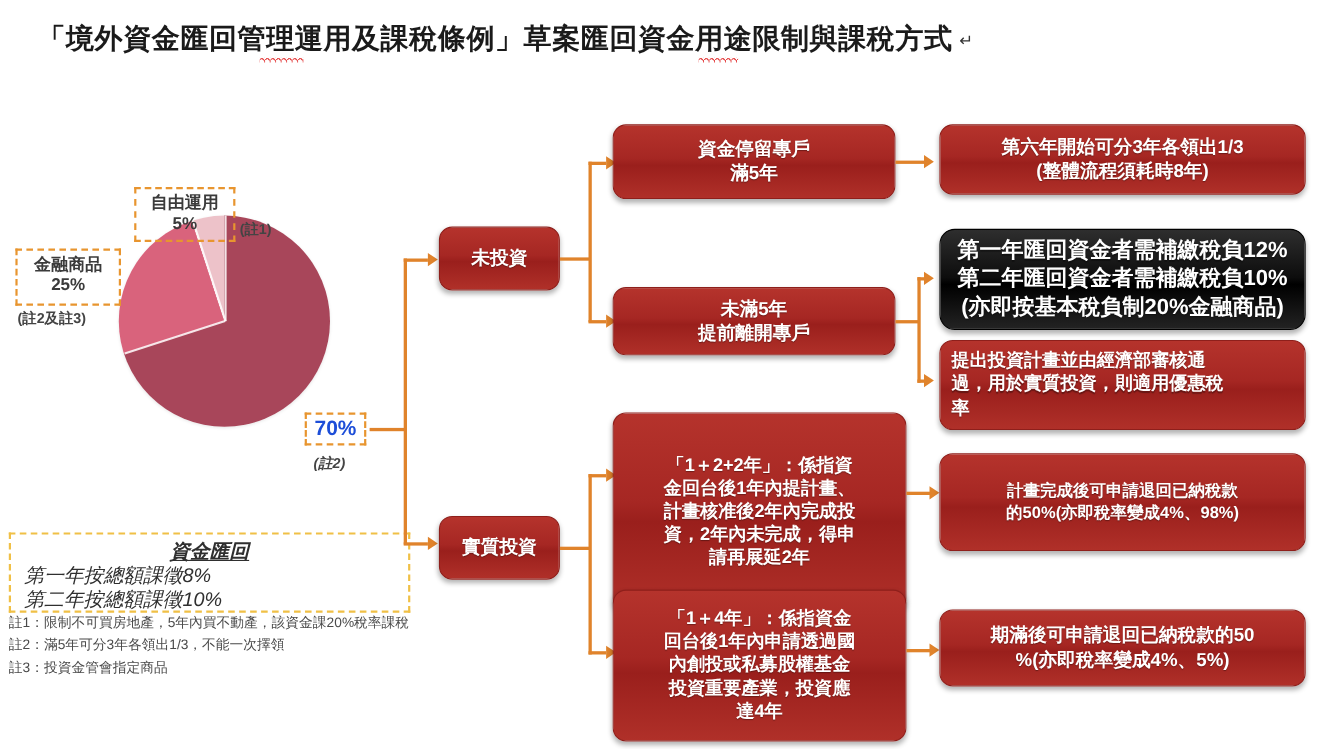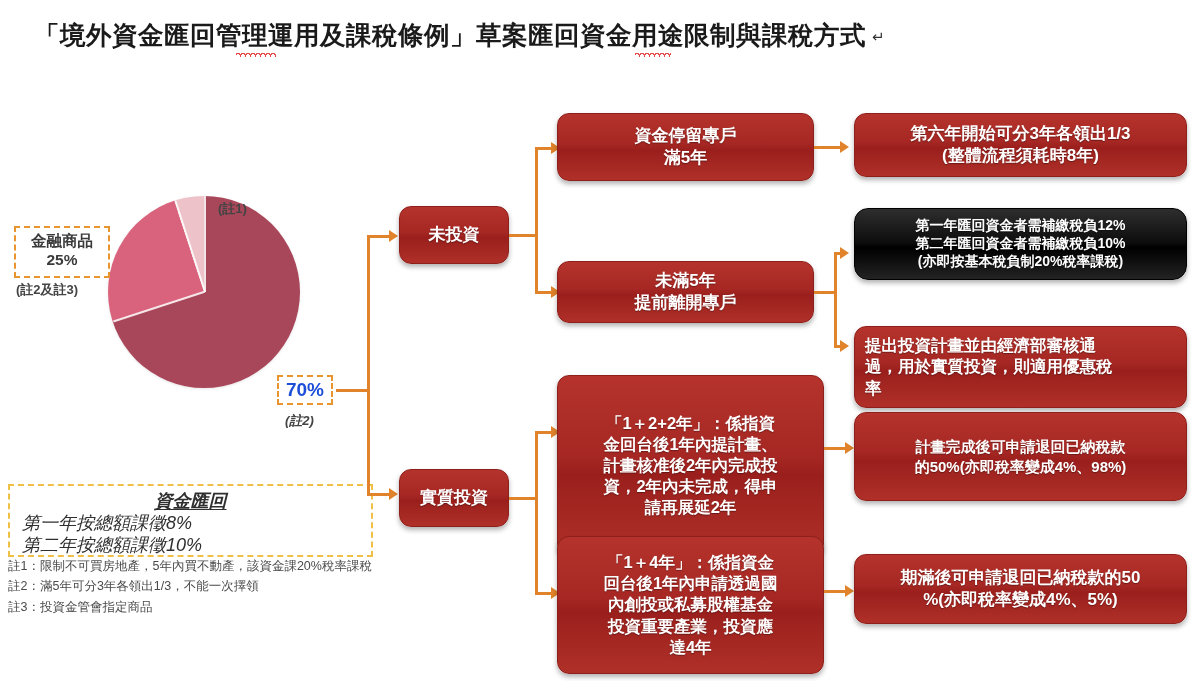--- a/index.html
+++ b/index.html
@@ -158,20 +158,24 @@
   <div class="squiggle" style="left:236px; top:52px; width:40px;"></div>
   <div class="squiggle" style="left:635px; top:52px; width:36px;"></div>
 
   <div class="pie-wrap" style="--c70:#a8465a; --c25:#d9637c; --c5:#edc2c9;">
     <div class="pie" style="background: conic-gradient(rgb(168, 70, 90) 0deg, rgb(168, 70, 90) 252deg, rgb(217, 99, 124) 252deg, rgb(217, 99, 124) 342deg, rgb(237, 194, 201) 342deg, rgb(237, 194, 201) 360deg);"></div>
     <div class="pie-sep" style="transform: rotate(0deg);"></div>
     <div class="pie-sep" style="transform: rotate(252deg);"></div>
     <div class="pie-sep" style="transform: rotate(342deg);"></div>
   </div>
 
+  <div class="dashbox" style="left:122px; top:170px; width:92px; height:50px;">
+    <span class="pct">自由運用</span>
+    <span class="pct">5%</span>
+  </div>
   <div class="note-small" style="left:218px; top:200px;">(註1)</div>
 
   <div class="dashbox" style="left:14px; top:226px; width:96px; height:52px;">
     <span class="pct">金融商品</span>
     <span class="pct">25%</span>
   </div>
   <div class="note-small" style="left:16px; top:281px;">(註2及註3)</div>
 
   <div class="dashbox" style="left:277px; top:375px; width:56px; height:30px; display:flex; align-items:center; justify-content:center;">
     <span class="pct-red">70%</span>
@@ -269,29 +273,29 @@
   <div class="ln h" style="left:824px; top:590px; width:26px;"></div>
   <div class="arrow" style="left:845px; top:585px;"></div>
 
   <div class="node red" style="left:854px; top:113px; width:333px; height:64px; font-size:17px;">
     <span class="txt">
       <span>第六年開始可分3年各領出1/3</span><br>
       <span>(整體流程須耗時8年)</span>
     </span>
   </div>
 
-  <div class="node black" style="left:854px; top:208px; width:333px; height:72px; font-size:14px;">
+  <div class="node black" style="left:854px; top:208px; width:333px; height:92px; font-size:20px;">
     <span class="txt">
       <span>第一年匯回資金者需補繳稅負12%</span><br>
       <span>第二年匯回資金者需補繳稅負10%</span><br>
-      <span>(亦即按基本稅負制20%稅率課稅)</span>
-    </span>
-  </div>
-
-  <div class="node red" style="left:854px; top:326px; width:333px; height:82px; font-size:16.5px; justify-content:flex-end; text-align:left;">
+      <span>(亦即按基本稅負制20%金融商品)</span>
+    </span>
+  </div>
+
+  <div class="node red" style="left:854px; top:309px; width:333px; height:82px; font-size:16.5px; justify-content:flex-end; text-align:left;">
     <span class="txt" style="text-align:left;">
       <span>提出投資計畫並由經濟部審核通</span><br>
       <span>過，用於實質投資，則適用優惠稅</span><br>
       <span>率</span>
     </span>
   </div>
 
   <div class="node red" style="left:854px; top:412px; width:333px; height:89px; font-size:15px;">
     <span class="txt">
       <span>計畫完成後可申請退回已納稅款</span><br>

